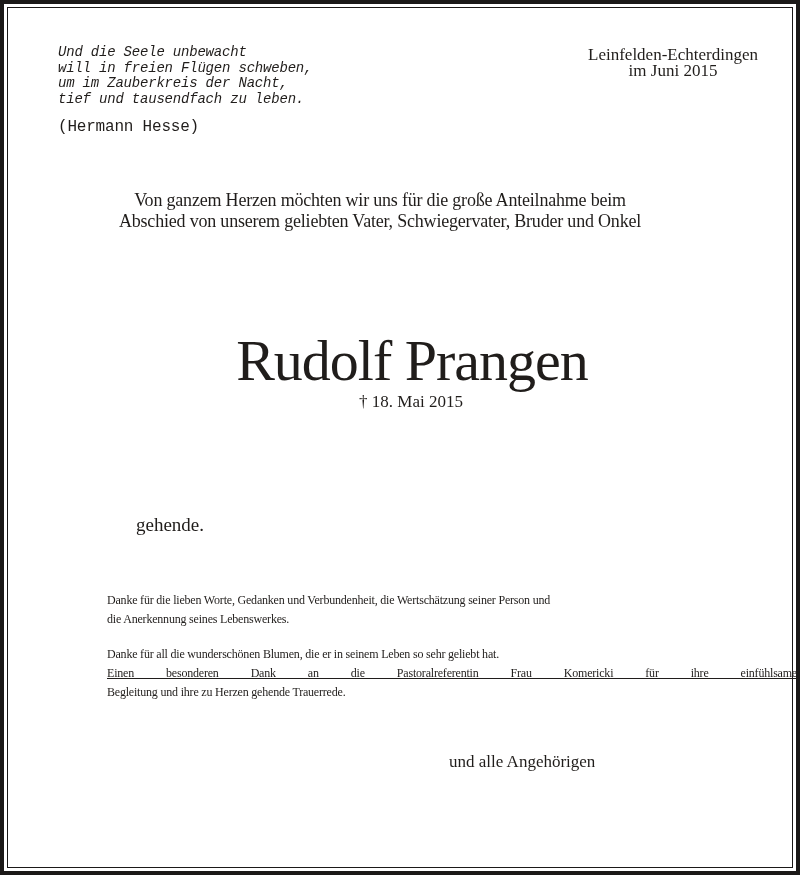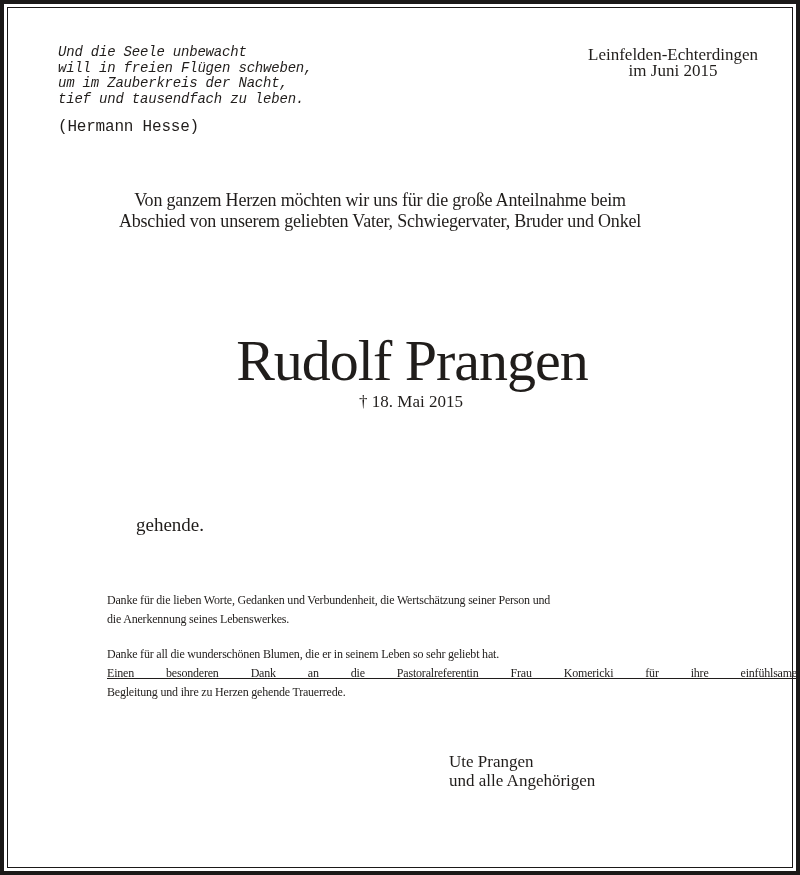--- a/index.html
+++ b/index.html
@@ -124,15 +124,14 @@
   <div class="line">die Anerkennung seines Lebenswerkes.</div>
 </div>
 
 <div class="block thanks-para para-2">
   <div class="line">Danke für all die wunderschönen Blumen, die er in seinem Leben so sehr geliebt hat.</div>
   <div class="line line-justified">Einen besonderen Dank an die Pastoralreferentin Frau Komericki für ihre einfühlsame</div>
   <div class="line">Begleitung und ihre zu Herzen gehende Trauerrede.</div>
 </div>
 
 <div class="block signatures">
-  <div>Ute Prangen</div>
   <div>und alle Angehörigen</div>
 </div>
 
 </body></html>

